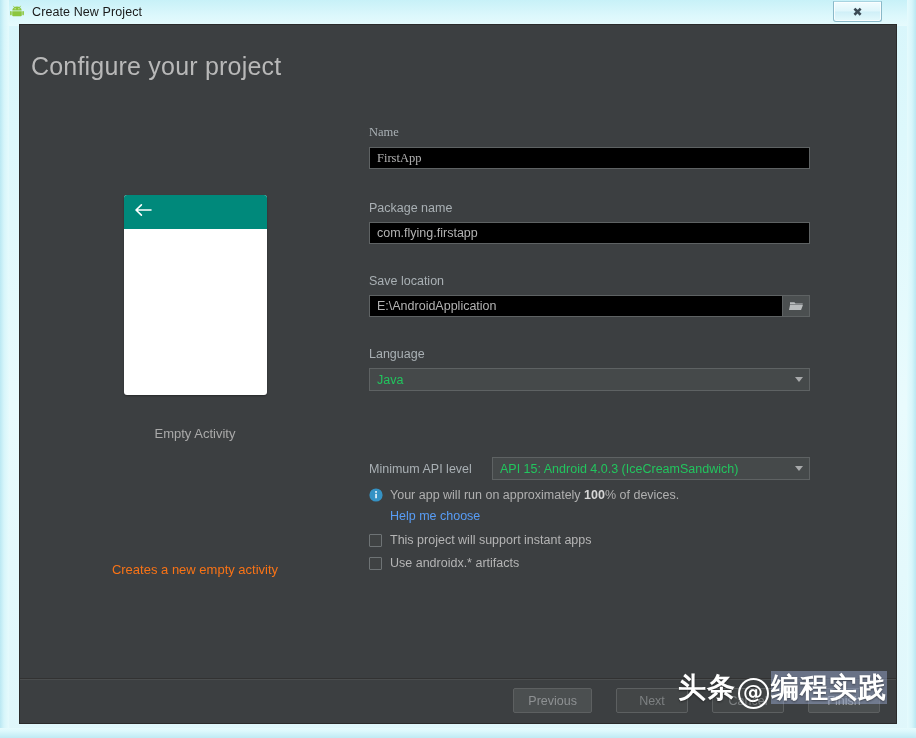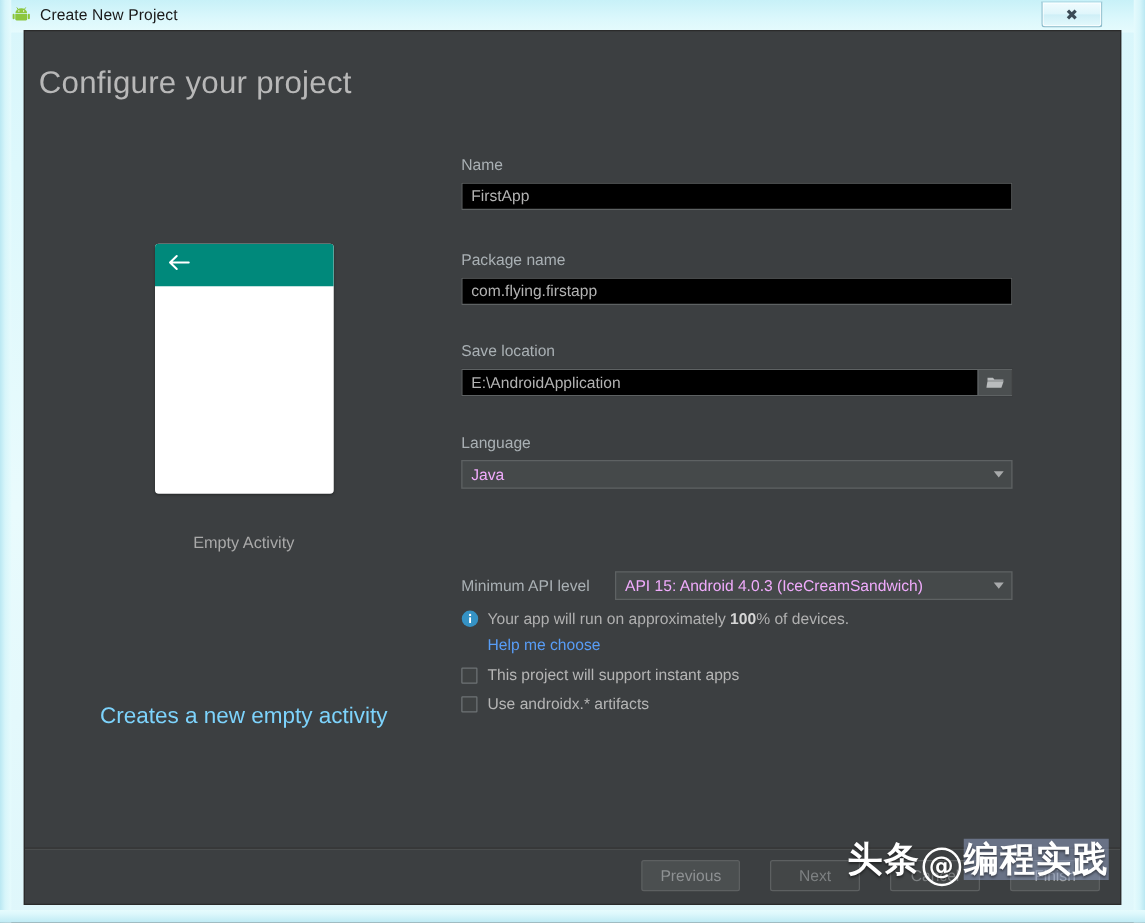--- a/index.html
+++ b/index.html
@@ -138,22 +138,22 @@
     text-align: center;
     margin-top: 31px;
     font-size: 13px;
     color: #a9a9a9;
   }
   .preview-desc {
     position: absolute;
     left: 0; top: 537px;
     width: 350px;
     text-align: center;
-    font-size: 18px;
-    color: #7dd3fc;
+    font-size: 13px;
+    color: #f97316;
   }
 
   
   .form-col {
     position: absolute;
     left: 349px; top: 0;
     width: 500px;
   }
   .field { position: absolute; left: 0; width: 441px; }
   .field-label {
@@ -190,21 +190,21 @@
   }
   .combo {
     height: 23px;
     background: #45494a;
     border: 1px solid #5e6263;
     box-sizing: border-box;
     display: flex;
     align-items: center;
     padding-left: 7px;
     font-size: 12.5px;
-    color: #f0abfc;
+    color: #22c55e;
     cursor: pointer;
   }
   .combo-value { flex: 1 1 auto; white-space: nowrap; overflow: hidden; }
   .combo-arrow {
     width: 20px;
     display: flex;
     align-items: center;
     justify-content: center;
     flex: 0 0 auto;
   }
@@ -381,21 +381,21 @@
             </svg>
           </span>
         </div>
       </div>
       <div class="preview-label">Empty Activity</div>
     </div>
     <div class="preview-desc">Creates a new empty activity</div>
 
     <div class="form-col">
 
-      <div class="field" style="top:100px;">
+      <div class="field" style="top:100px;font-family:Liberation Serif, serif;">
         <span class="field-label">Name</span>
         <div class="text-input">
           <span class="input-value">FirstApp</span>
         </div>
       </div>
 
       <div class="field" style="top:176px;">
         <span class="field-label">Package name</span>
         <div class="text-input">
           <span class="input-value">com.flying.firstapp</span>

